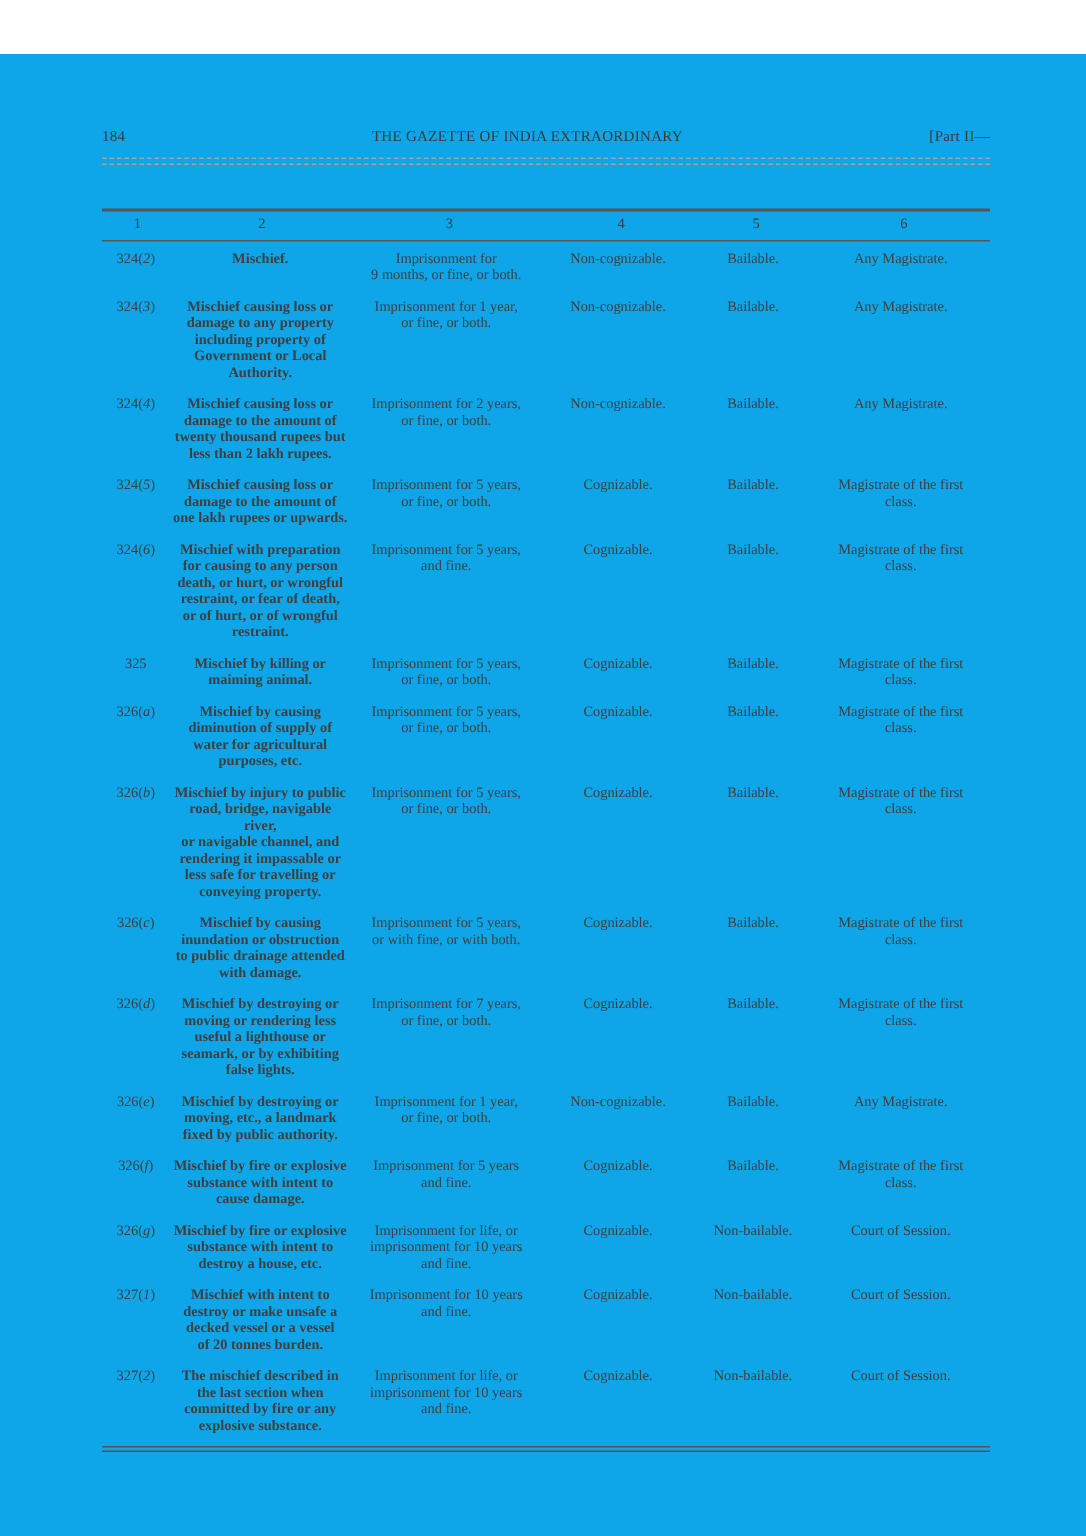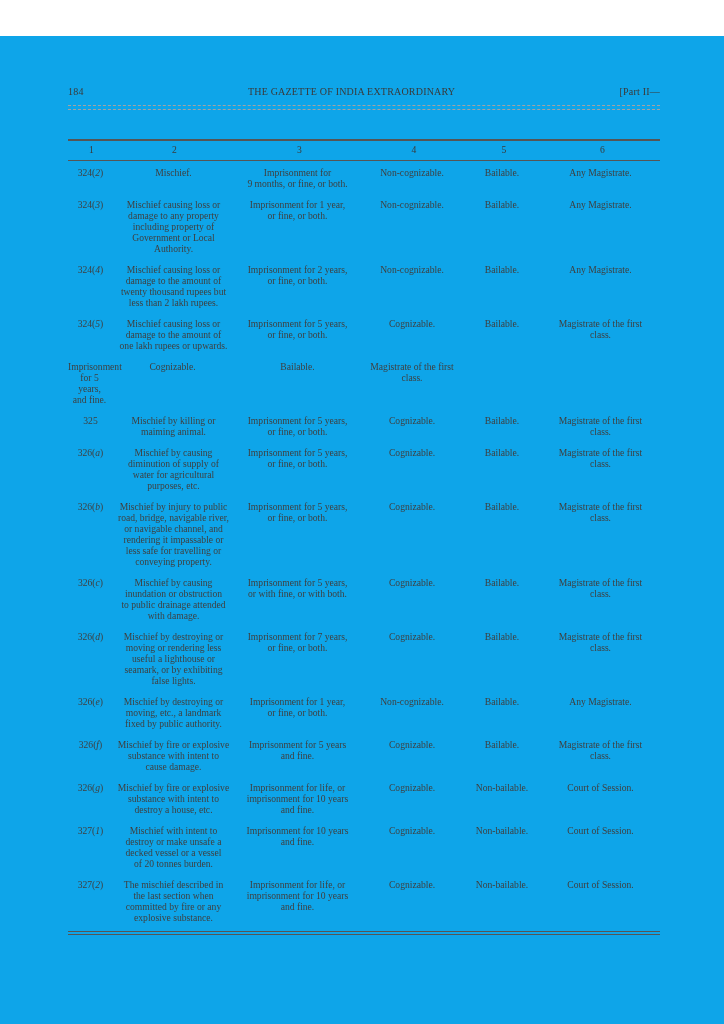--- a/index.html
+++ b/index.html
@@ -68,21 +68,21 @@
     margin-bottom: 10px;
   }
   .cell {
     font-size: 9.6px;
     line-height: 11px;
     white-space: pre-line;
     padding-right: 4px;
     color: #3f3f3f;
   }
   .c-section { padding-left: 2px; }
-  .c-offence { padding-right: 2px; }
+  .c-offence { padding-right: 2px; font-weight: bold; }
   .sub { font-style: italic; }
   .t-bottom {
     border-top: 1px solid #555;
     border-bottom: 1px solid #555;
     height: 2px;
     margin-top: -2px;
   }
 </style>
 </head>
 <body>
@@ -147,20 +147,27 @@
 damage to the amount of
 one lakh rupees or upwards.</div>
     <div class="cell c-punishment">Imprisonment for 5 years,
 or fine, or both.</div>
     <div class="cell c-cognizable">Cognizable.</div>
     <div class="cell c-bailable">Bailable.</div>
     <div class="cell c-court">Magistrate of the first
 class.</div>
   </div>
         <div class="t-row">
+    <div class="cell c-section">324(<span class="sub">6</span>)</div>
+    <div class="cell c-offence">Mischief with preparation
+for causing to any person
+death, or hurt, or wrongful
+restraint, or fear of death,
+or of hurt, or of wrongful
+restraint.</div>
     <div class="cell c-punishment">Imprisonment for 5 years,
 and fine.</div>
     <div class="cell c-cognizable">Cognizable.</div>
     <div class="cell c-bailable">Bailable.</div>
     <div class="cell c-court">Magistrate of the first
 class.</div>
   </div>
         <div class="t-row">
     <div class="cell c-section">325</div>
     <div class="cell c-offence">Mischief by killing or

